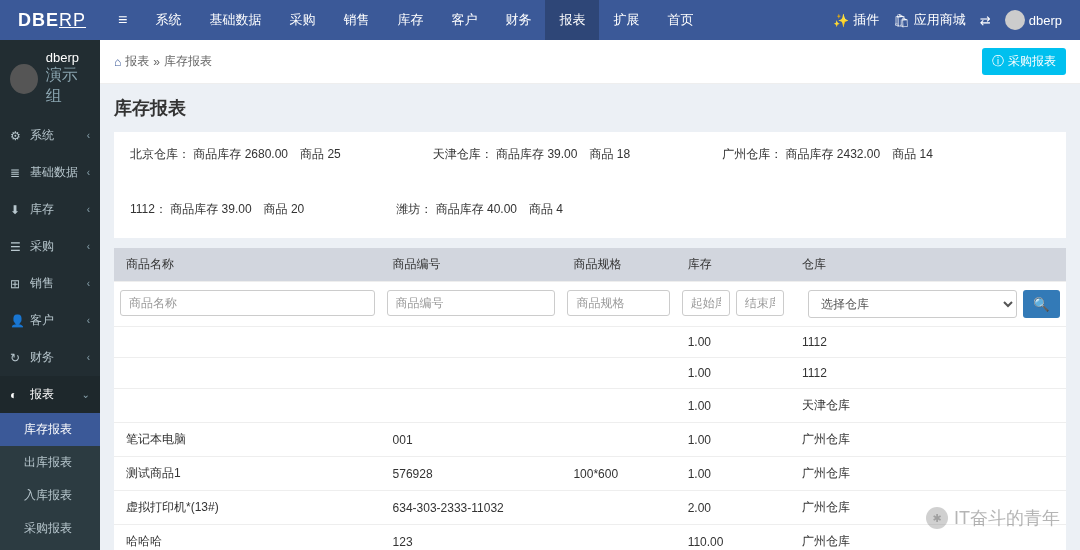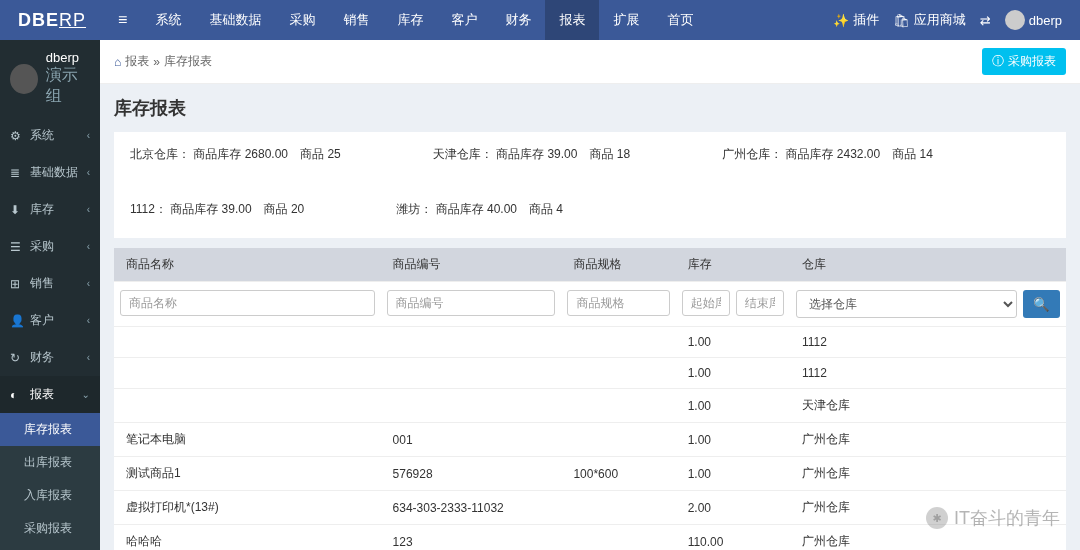--- a/index.html
+++ b/index.html
@@ -47,21 +47,21 @@
 .summary-cell { margin-right: 60px; margin-bottom: 6px; color: #333; white-space: nowrap; }
 
 .table-wrap { background: #fff; }
 table { width: 100%; border-collapse: collapse; }
 thead th { background: #d2d6de; text-align: left; padding: 8px 12px; font-weight: normal; font-size: 12px; color: #333; }
 .filter-row td { padding: 8px 6px; vertical-align: top; }
 .filter-row input, .filter-row select { width: 100%; padding: 5px 8px; border: 1px solid #ccc; border-radius: 3px; font-size: 12px; color: #555; }
 .filter-row input::placeholder { color: #999; }
 .filter-row .stock-inputs { display: flex; gap: 6px; }
 .filter-row .wh-search { display: flex; gap: 6px; }
-.filter-row select { flex: 1; background: #fff; color: #555; }
+.filter-row select { flex: 1; background: #fff; color: #555; margin-left: 12px; }
 .btn-search { background: #337ab7; color: #fff; border: none; padding: 6px 10px; border-radius: 3px; cursor: pointer; }
 tbody td { padding: 8px 12px; border-top: 1px solid #eee; font-size: 12px; }
 
 .watermark { position: fixed; right: 20px; bottom: 20px; color: rgba(120,120,120,0.55); font-size: 18px; display: flex; align-items: center; gap: 6px; pointer-events: none; }
 .wm-icon { width: 22px; height: 22px; border-radius: 50%; background: rgba(120,120,120,0.35); display: flex; align-items: center; justify-content: center; font-size: 11px; }
 </style>
 </head>
 <body>
 
 <div class="topbar">

